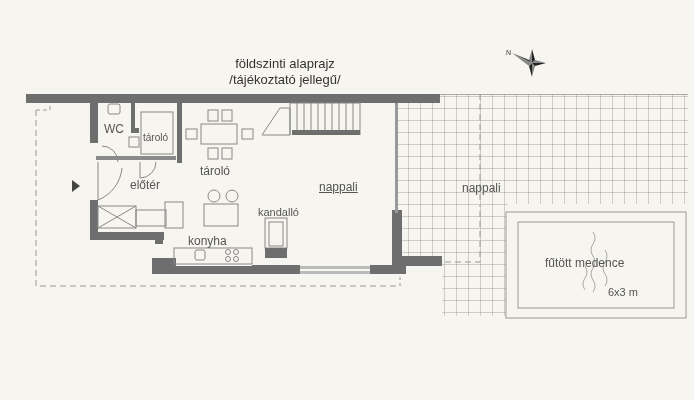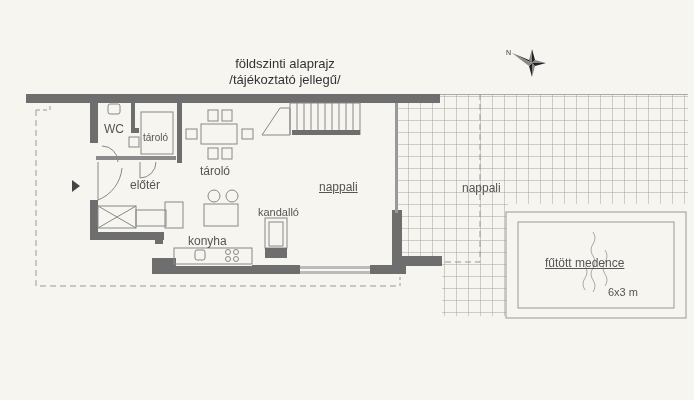--- a/index.html
+++ b/index.html
@@ -129,14 +129,14 @@
 </svg>
 
 <div class="lbl" style="left:104px;top:122px;">WC</div>
 <div class="lbl" style="left:143px;top:132px;font-size:10px;">tároló</div>
 <div class="lbl" style="left:130px;top:178px;">előtér</div>
 <div class="lbl" style="left:200px;top:164px;">tároló</div>
 <div class="lbl" style="left:319px;top:180px;text-decoration:underline;">nappali</div>
 <div class="lbl" style="left:188px;top:234px;">konyha</div>
 <div class="lbl small" style="left:258px;top:206px;">kandalló</div>
 <div class="lbl" style="left:462px;top:181px;">nappali</div>
-<div class="lbl" style="left:545px;top:256px;text-decoration:underline;">fűtött medence</div>
+<div class="lbl" style="left:545px;top:256px;">fűtött medence</div>
 <div class="lbl small" style="left:608px;top:286px;">6x3 m</div>
 
 </body></html>

